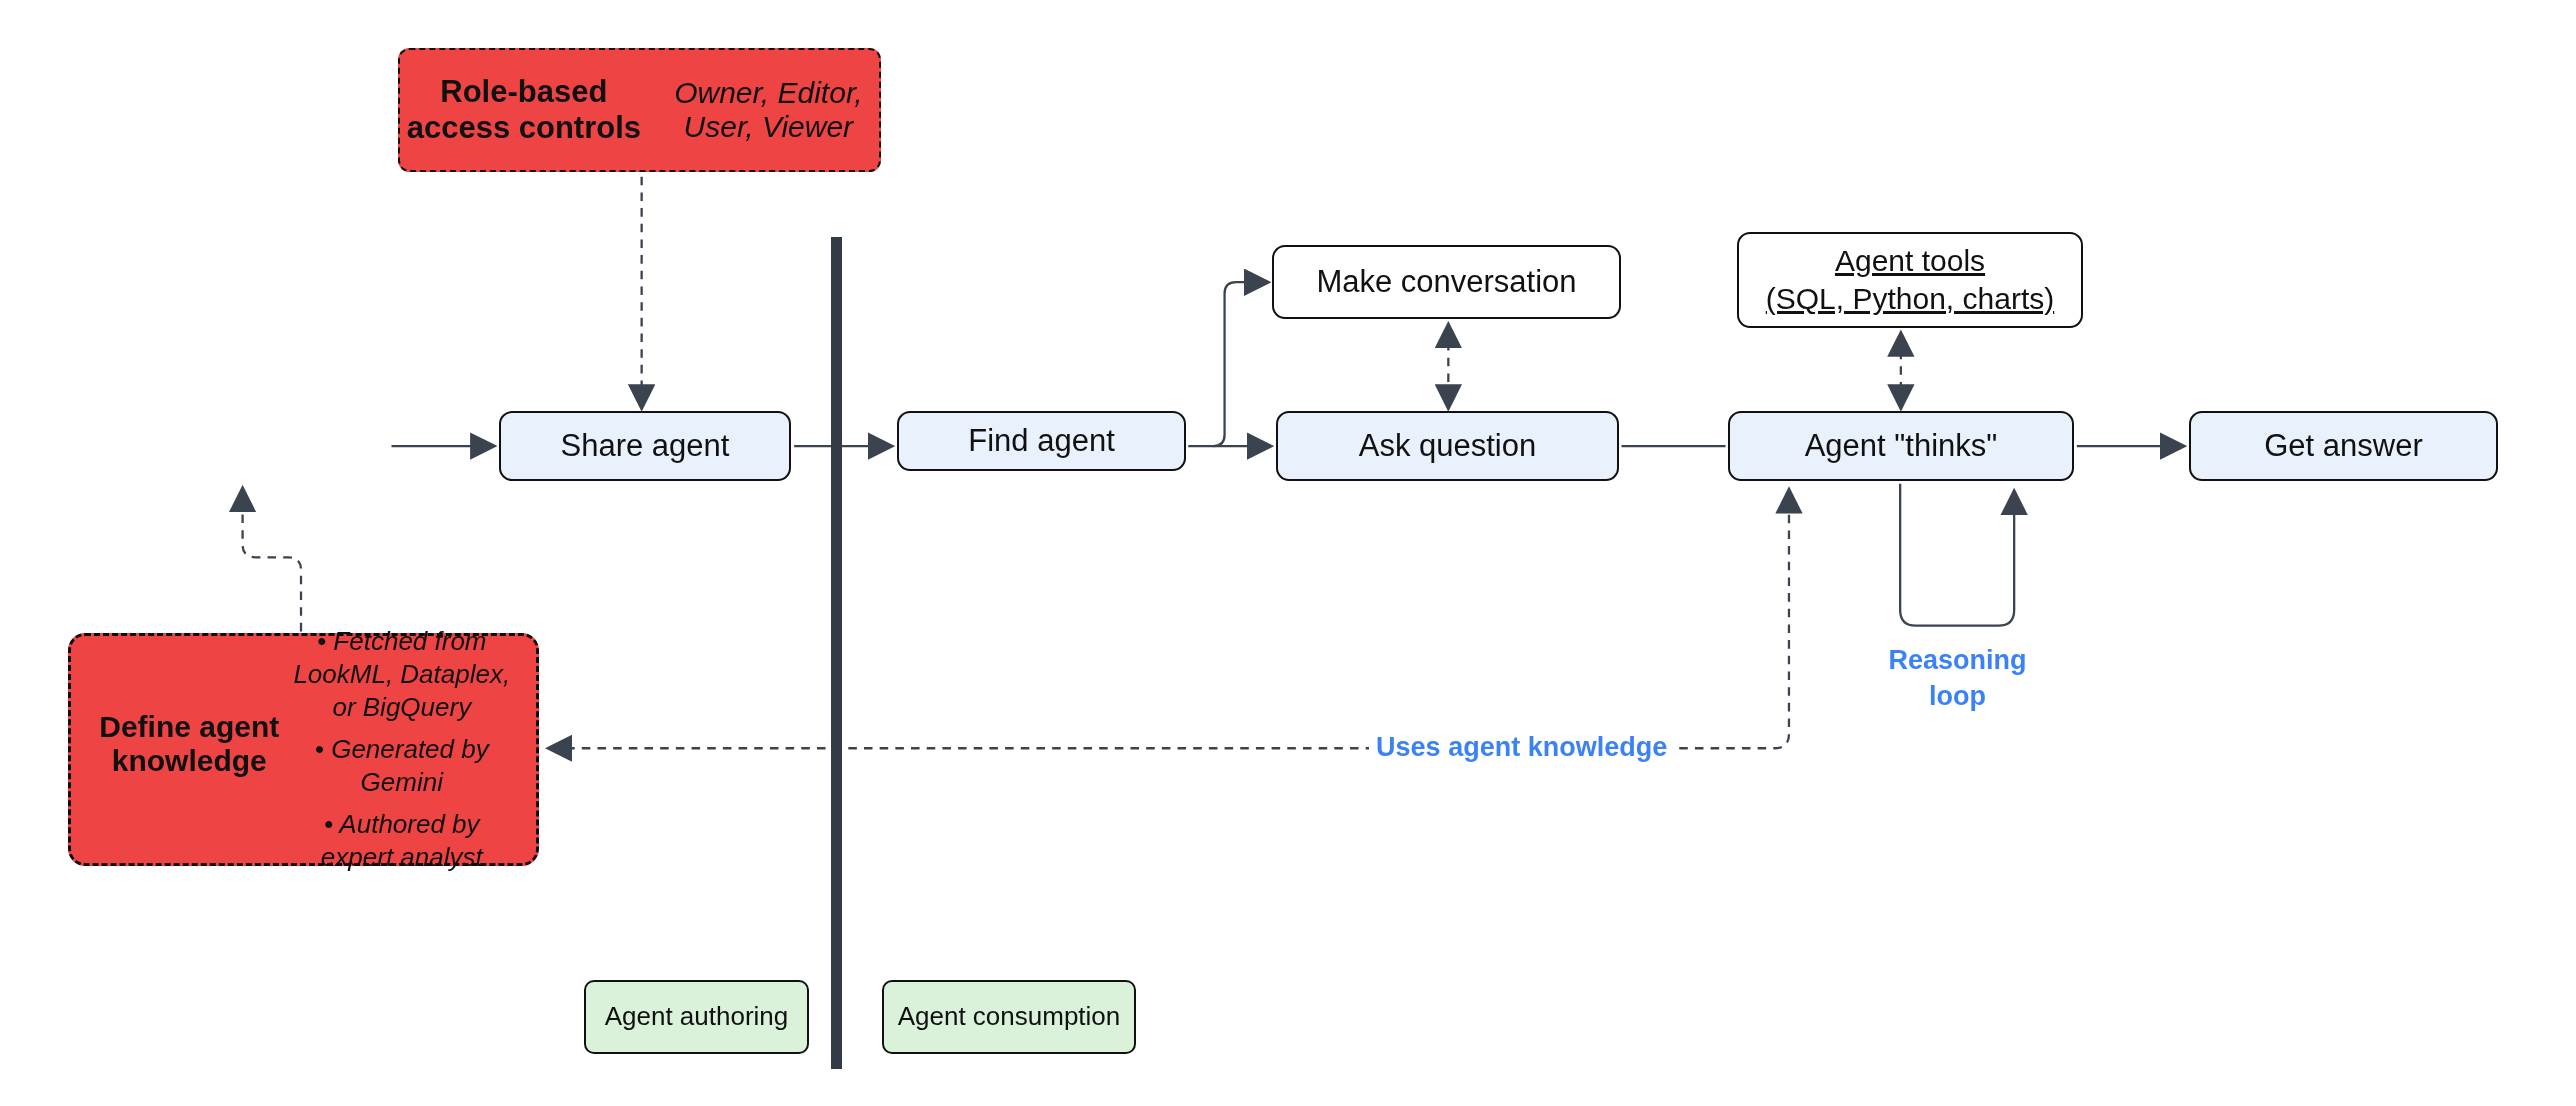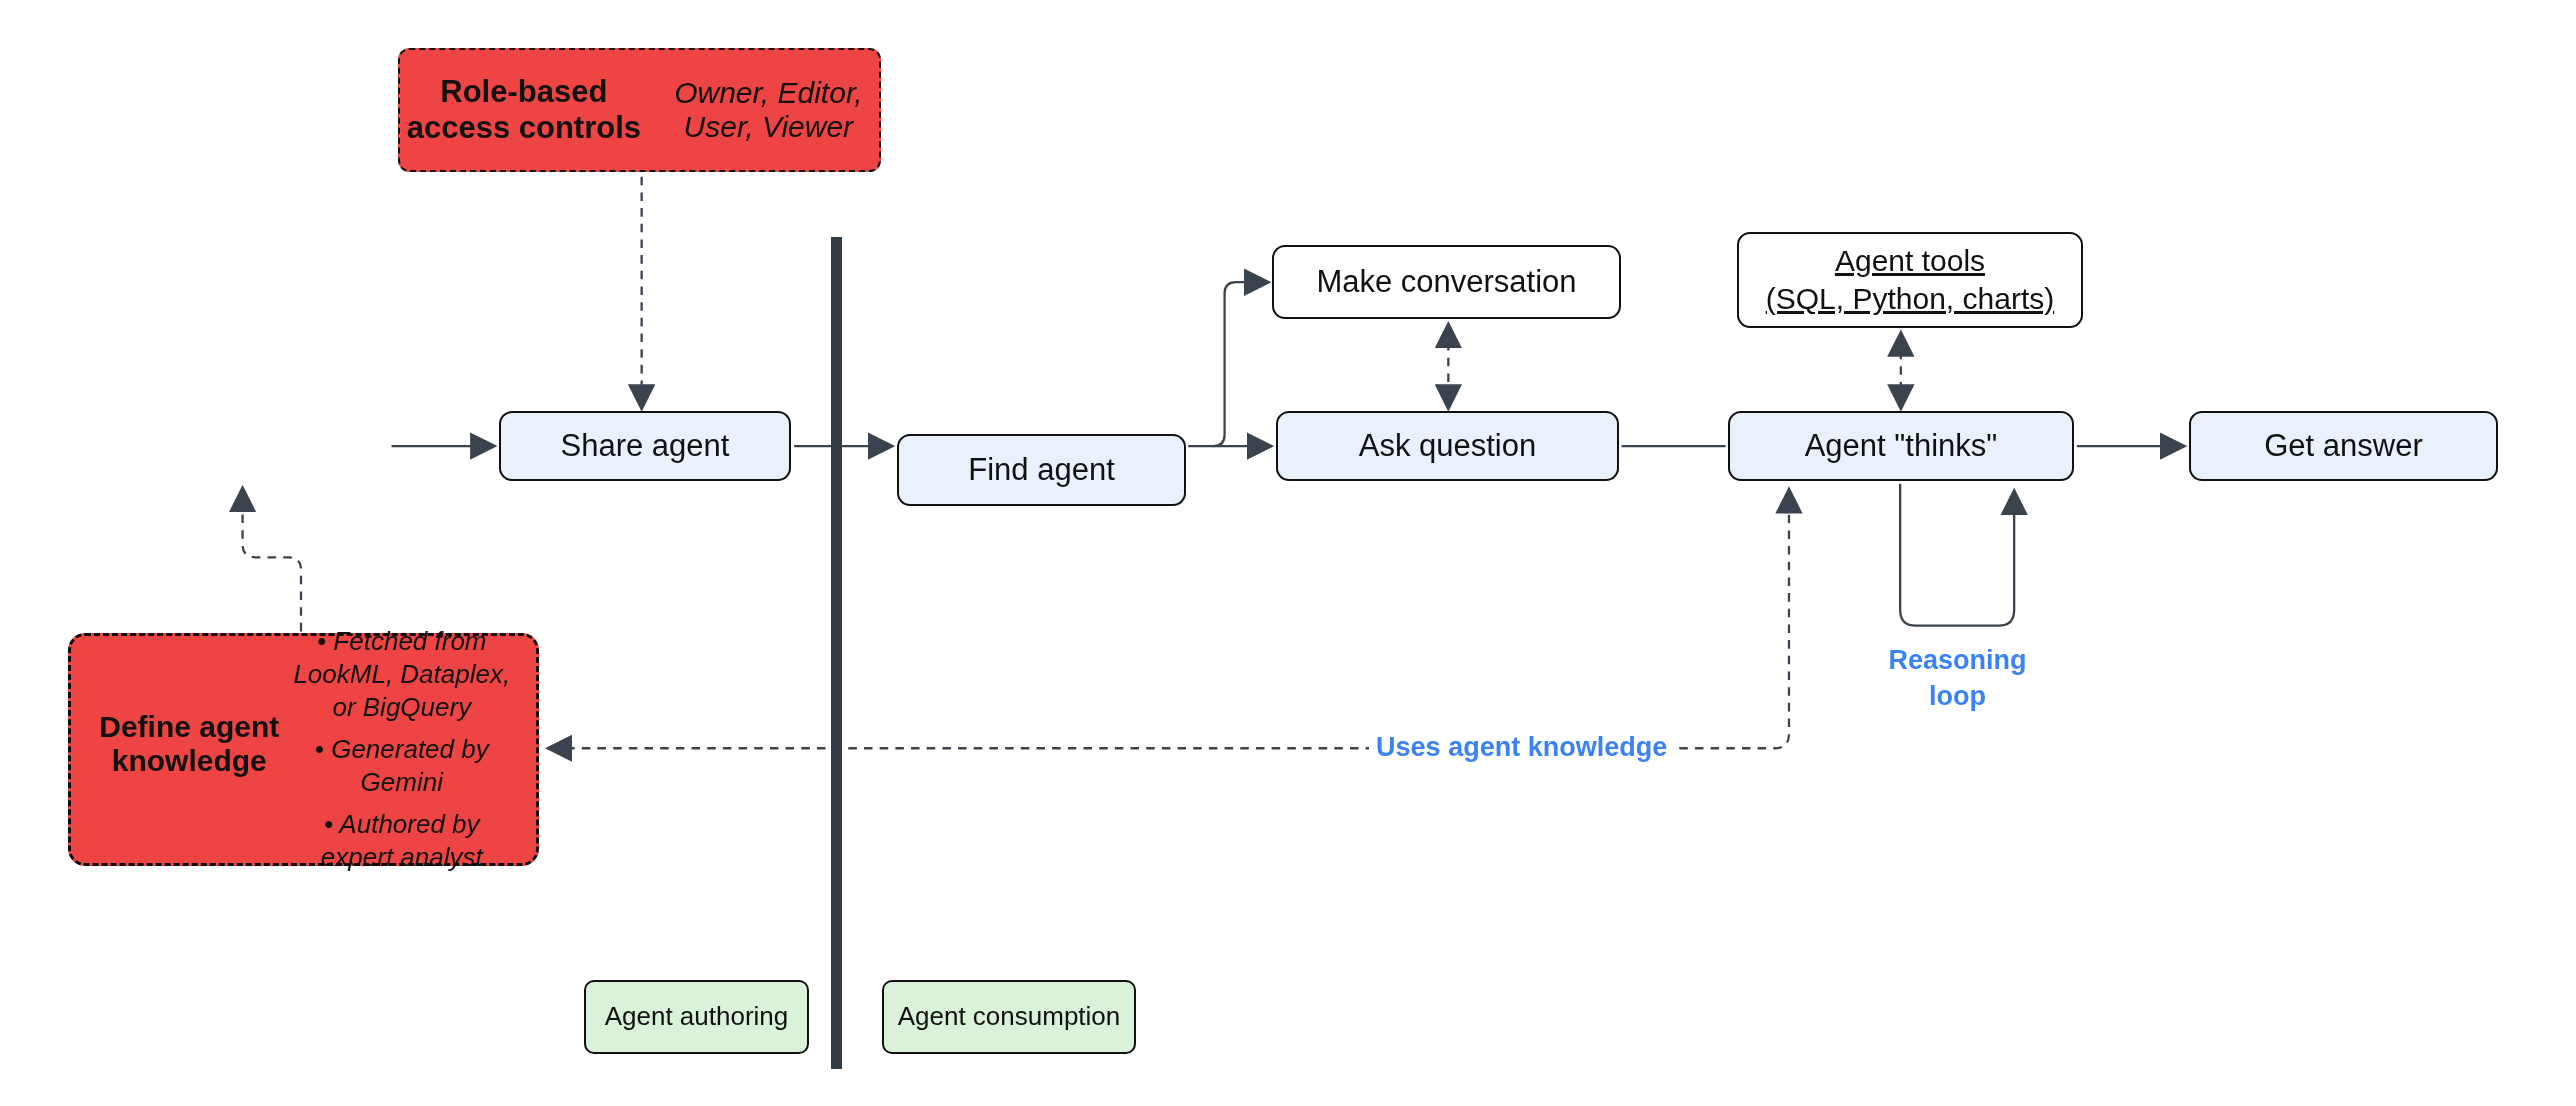--- a/index.html
+++ b/index.html
@@ -126,21 +126,21 @@
     <path class="edge dashed" d="M772 1050 H2490 Q2510 1050 2510 1030 V690" marker-start="url(#arrow)" marker-end="url(#arrow)"></path>
   </svg>
 
   <div id="divider"></div>
 
 
   <div class="node blue" style="left:499px; top:411px; width:292px; height:70px;">
     <span>Share agent</span>
   </div>
 
-  <div class="node blue" style="left:897px; top:411px; width:289px; height:72px;margin-top:23px;">
+  <div class="node blue" style="left:897px; top:411px; width:289px; height:60px;">
     <span>Find agent</span>
   </div>
 
   <div class="node" style="left:1272px; top:245px; width:349px; height:74px;">
     <span>Make conversation</span>
   </div>
 
   <div class="node blue" style="left:1276px; top:411px; width:343px; height:70px;">
     <span>Ask question</span>
   </div>

